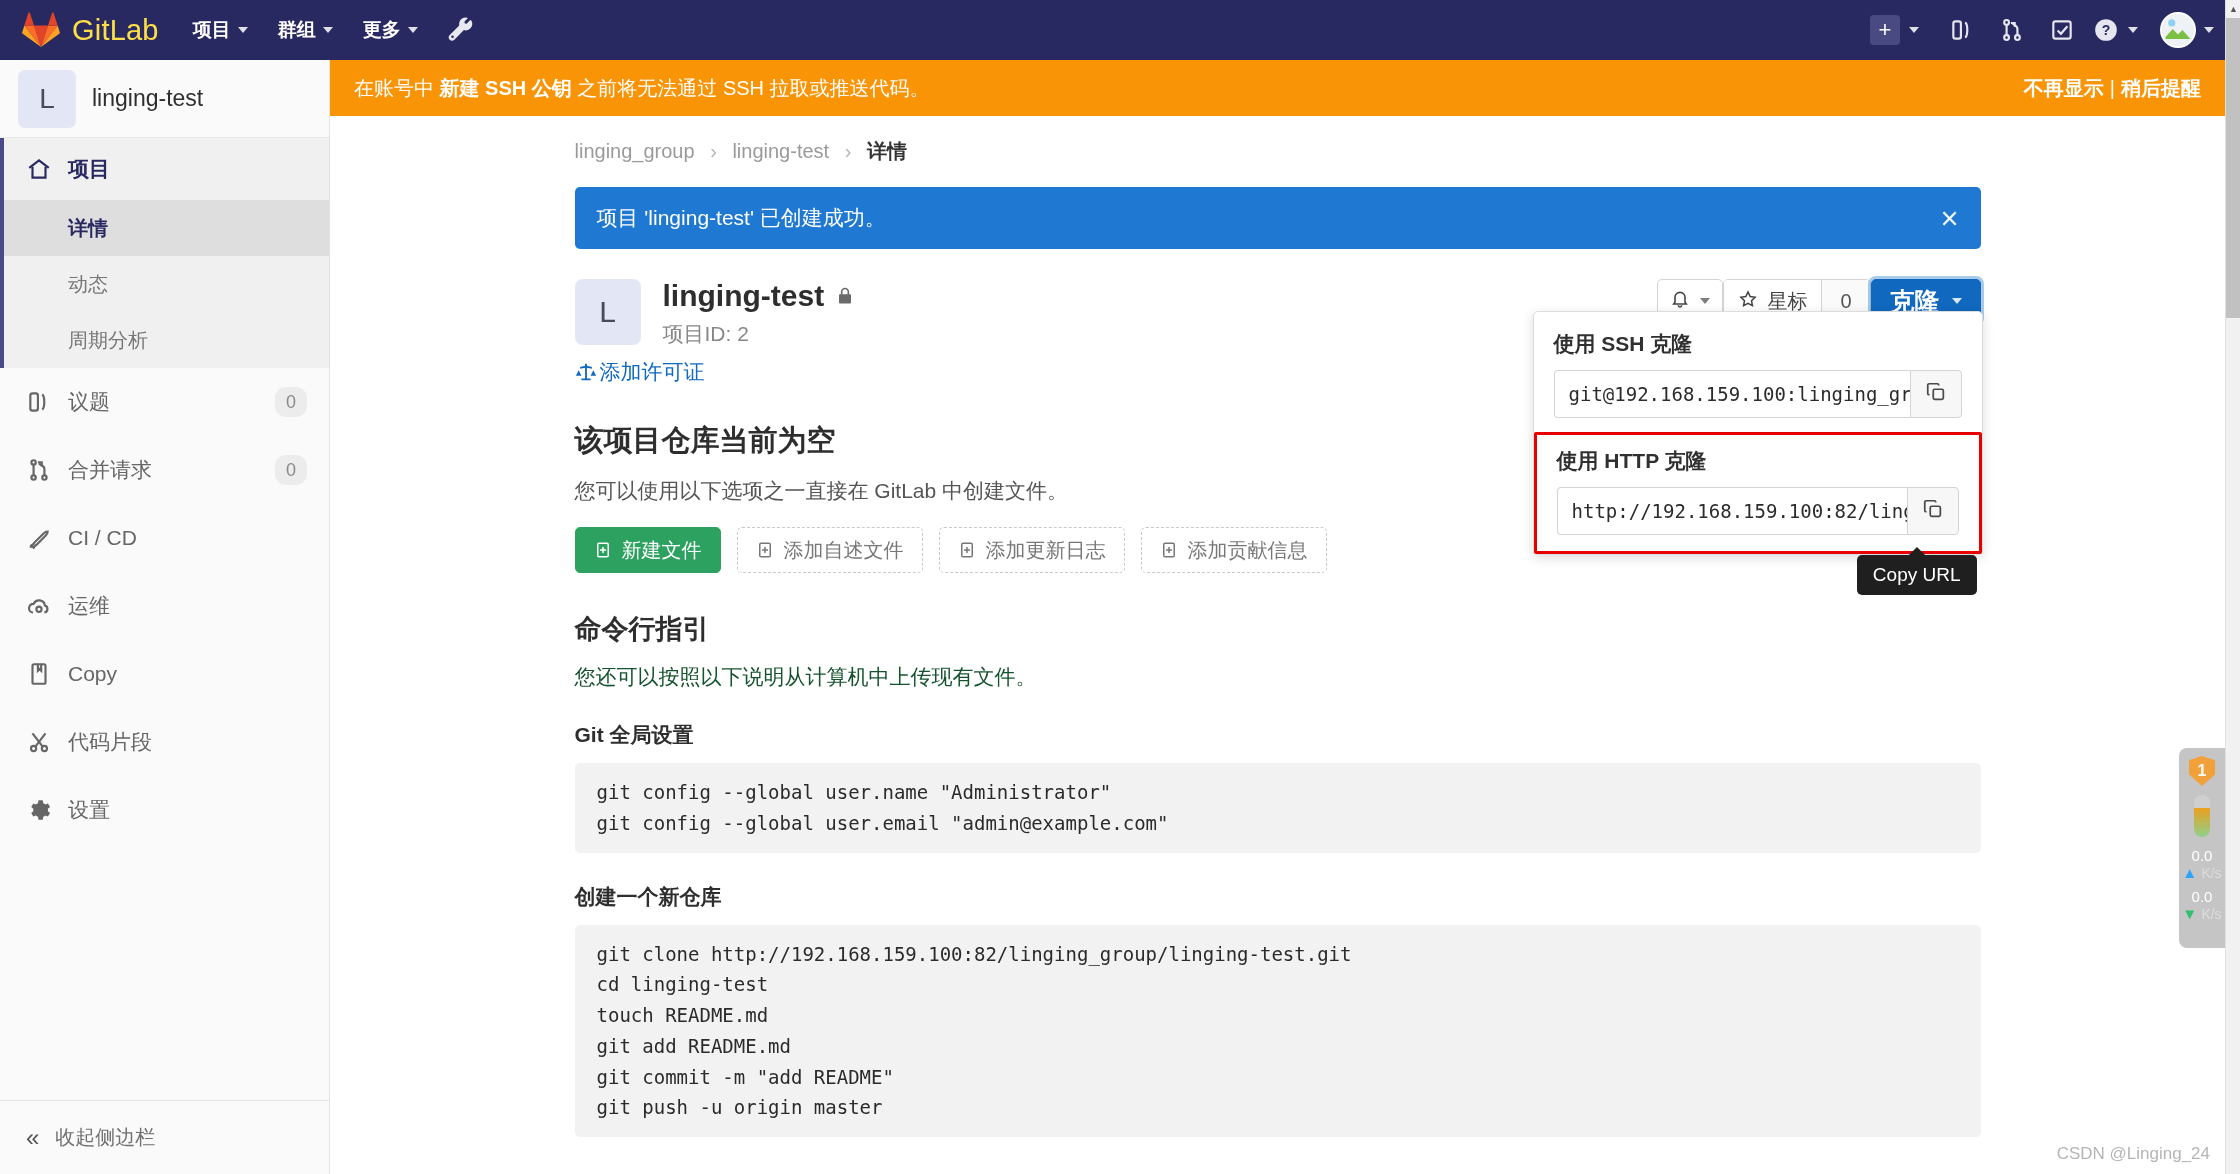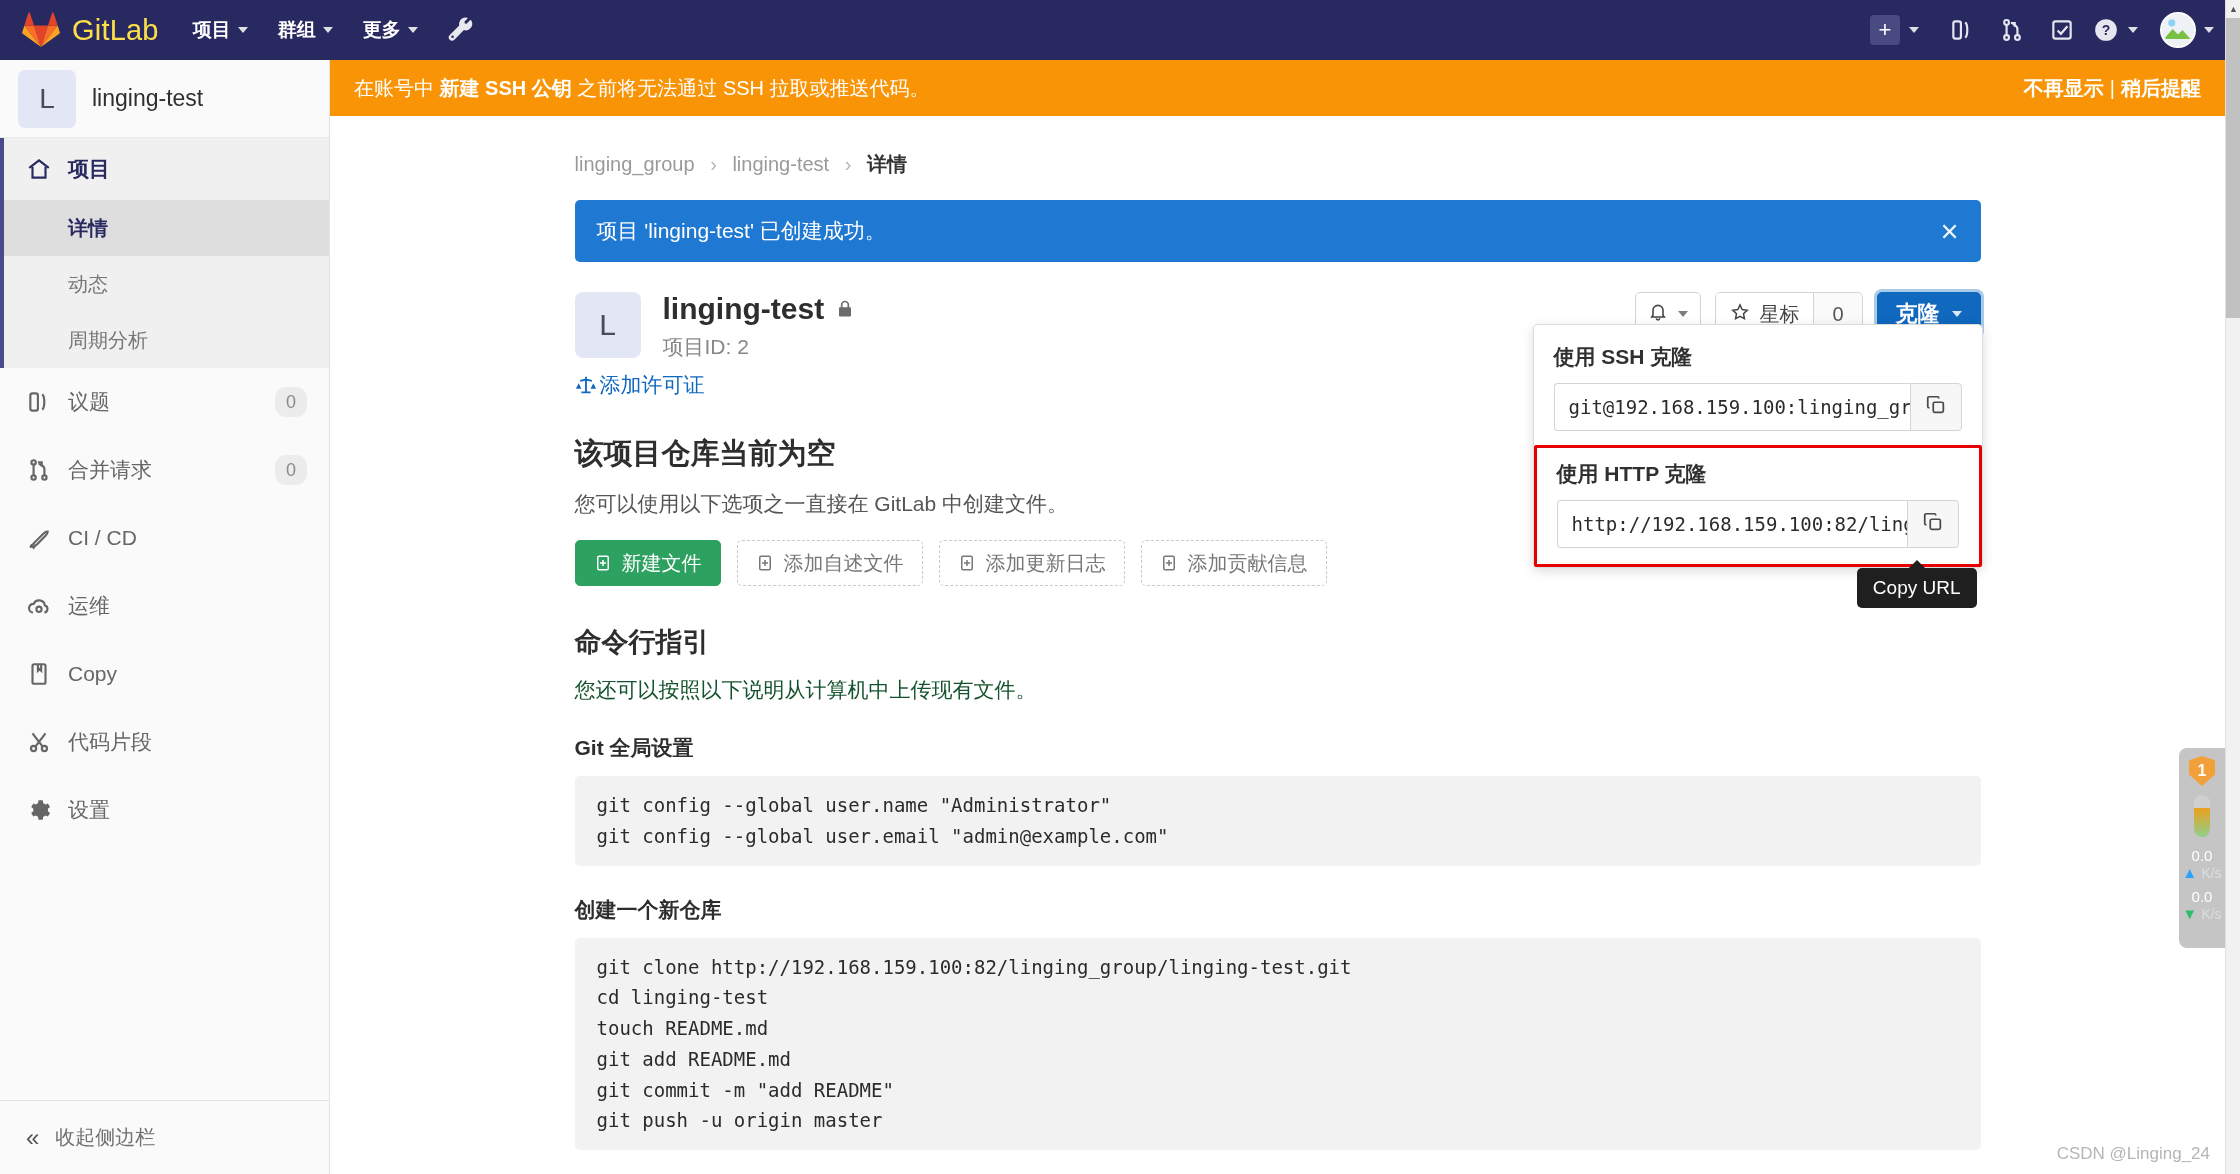--- a/index.html
+++ b/index.html
@@ -119,56 +119,56 @@
     margin-top: auto; border-top: 1px solid #e3e3e3; height: 74px;
     display: flex; align-items: center; gap: 16px; padding: 0 26px;
     font-size: 20px; color: #707070; cursor: pointer;
   }
 
   
   .main {
     position: absolute; top: 116px; left: 330px; width: 1895px; height: 1058px;
     background: #fff; overflow: hidden;
   }
-  .content { width: 1450px; margin: 0 auto; padding: 13px 0 0 0; position: relative; }
+  .content { width: 1450px; margin: 0 auto; padding: 0 0 0 0; position: relative; }
 
   .crumbs { font-size: 20px; color: #9a9a9a; padding: 22px 0 16px 22px; }
   .crumbs a { color: #9a9a9a; text-decoration: none; cursor:pointer; }
   .crumbs .sep { padding: 0 10px; color: #b4b4b4; }
   .crumbs .cur { color: #333; font-weight: 700; }
 
   .alert {
     margin: 6px 22px 0 22px; background: #1f78d1; color: #fff; border-radius: 5px;
     height: 62px; display: flex; align-items: center; padding: 0 22px; font-size: 21px;
   }
   .alert .x { margin-left: auto; font-size: 31px; line-height: 1; opacity: .95; cursor:pointer; }
 
   .projbar { display: flex; align-items: flex-start; padding: 30px 22px 0 22px; }
   .pb-av {
     width: 66px; height: 66px; border-radius: 8px; background: #e3e6f5;
     color: #4b4b57; font-size: 30px; display:flex;align-items:center;justify-content:center;
     margin-right: 22px;
   }
   .pb-title { font-size: 30px; font-weight: 700; color: #2e2e2e; display:flex; align-items:center; gap:11px;}
   .pb-id { font-size: 21px; color: #888; margin-top: 7px; }
-  .pb-actions { margin-left: auto; display: flex; align-items: flex-end; gap: 14px; position: relative; }
+  .pb-actions { margin-left: auto; display: flex; align-items: flex-end; gap: 0; position: relative; }
 
   .btn {
     border: 1px solid #d4d4d4; background: #fff; border-radius: 5px;
     height: 44px; display: flex; align-items: center; font-size: 20px;
     color: #444; cursor: pointer;
   }
   .btn-bell { padding: 0 12px; gap: 10px; }
   .star-group { display: flex; align-items: stretch; border: 1px solid #d4d4d4; border-radius: 5px; height: 44px; overflow: hidden; cursor:pointer;}
   .star-lbl { display:flex; align-items:center; gap: 9px; padding: 0 14px; font-size: 20px; color:#444; background:#fff;}
   .star-cnt { display:flex; align-items:center; padding: 0 18px; font-size: 20px; color:#555; background:#fafafa; border-left:1px solid #d4d4d4;}
   .btn-clone {
     background: #1068bf; color: #fff; border: 1px solid #1068bf; border-radius: 5px;
     height: 44px; padding: 0 18px; display:flex; align-items:center; gap: 12px;
-    font-size: 22px; font-weight: 700; cursor: pointer;
+    font-size: 25px; font-weight: 700; cursor: pointer;
     box-shadow: 0 0 0 3px rgba(66,139,202,.45);
   }
 
   .license-row { padding: 10px 22px 0 22px; }
   .license-link { display:inline-flex; align-items:center; gap:3px; color:#1068bf; font-size:21px; cursor:pointer; }
   .license-link .ic { width:22px;height:22px;color:#1068bf; }
 
   .empty-title { font-size: 29px; font-weight: 700; color: #2e2e2e; padding: 34px 22px 0 22px; }
   .empty-sub { font-size: 21px; color: #555; padding: 16px 22px 0 22px; }
   .file-btns { display: flex; gap: 16px; padding: 22px 22px 0 22px; }

